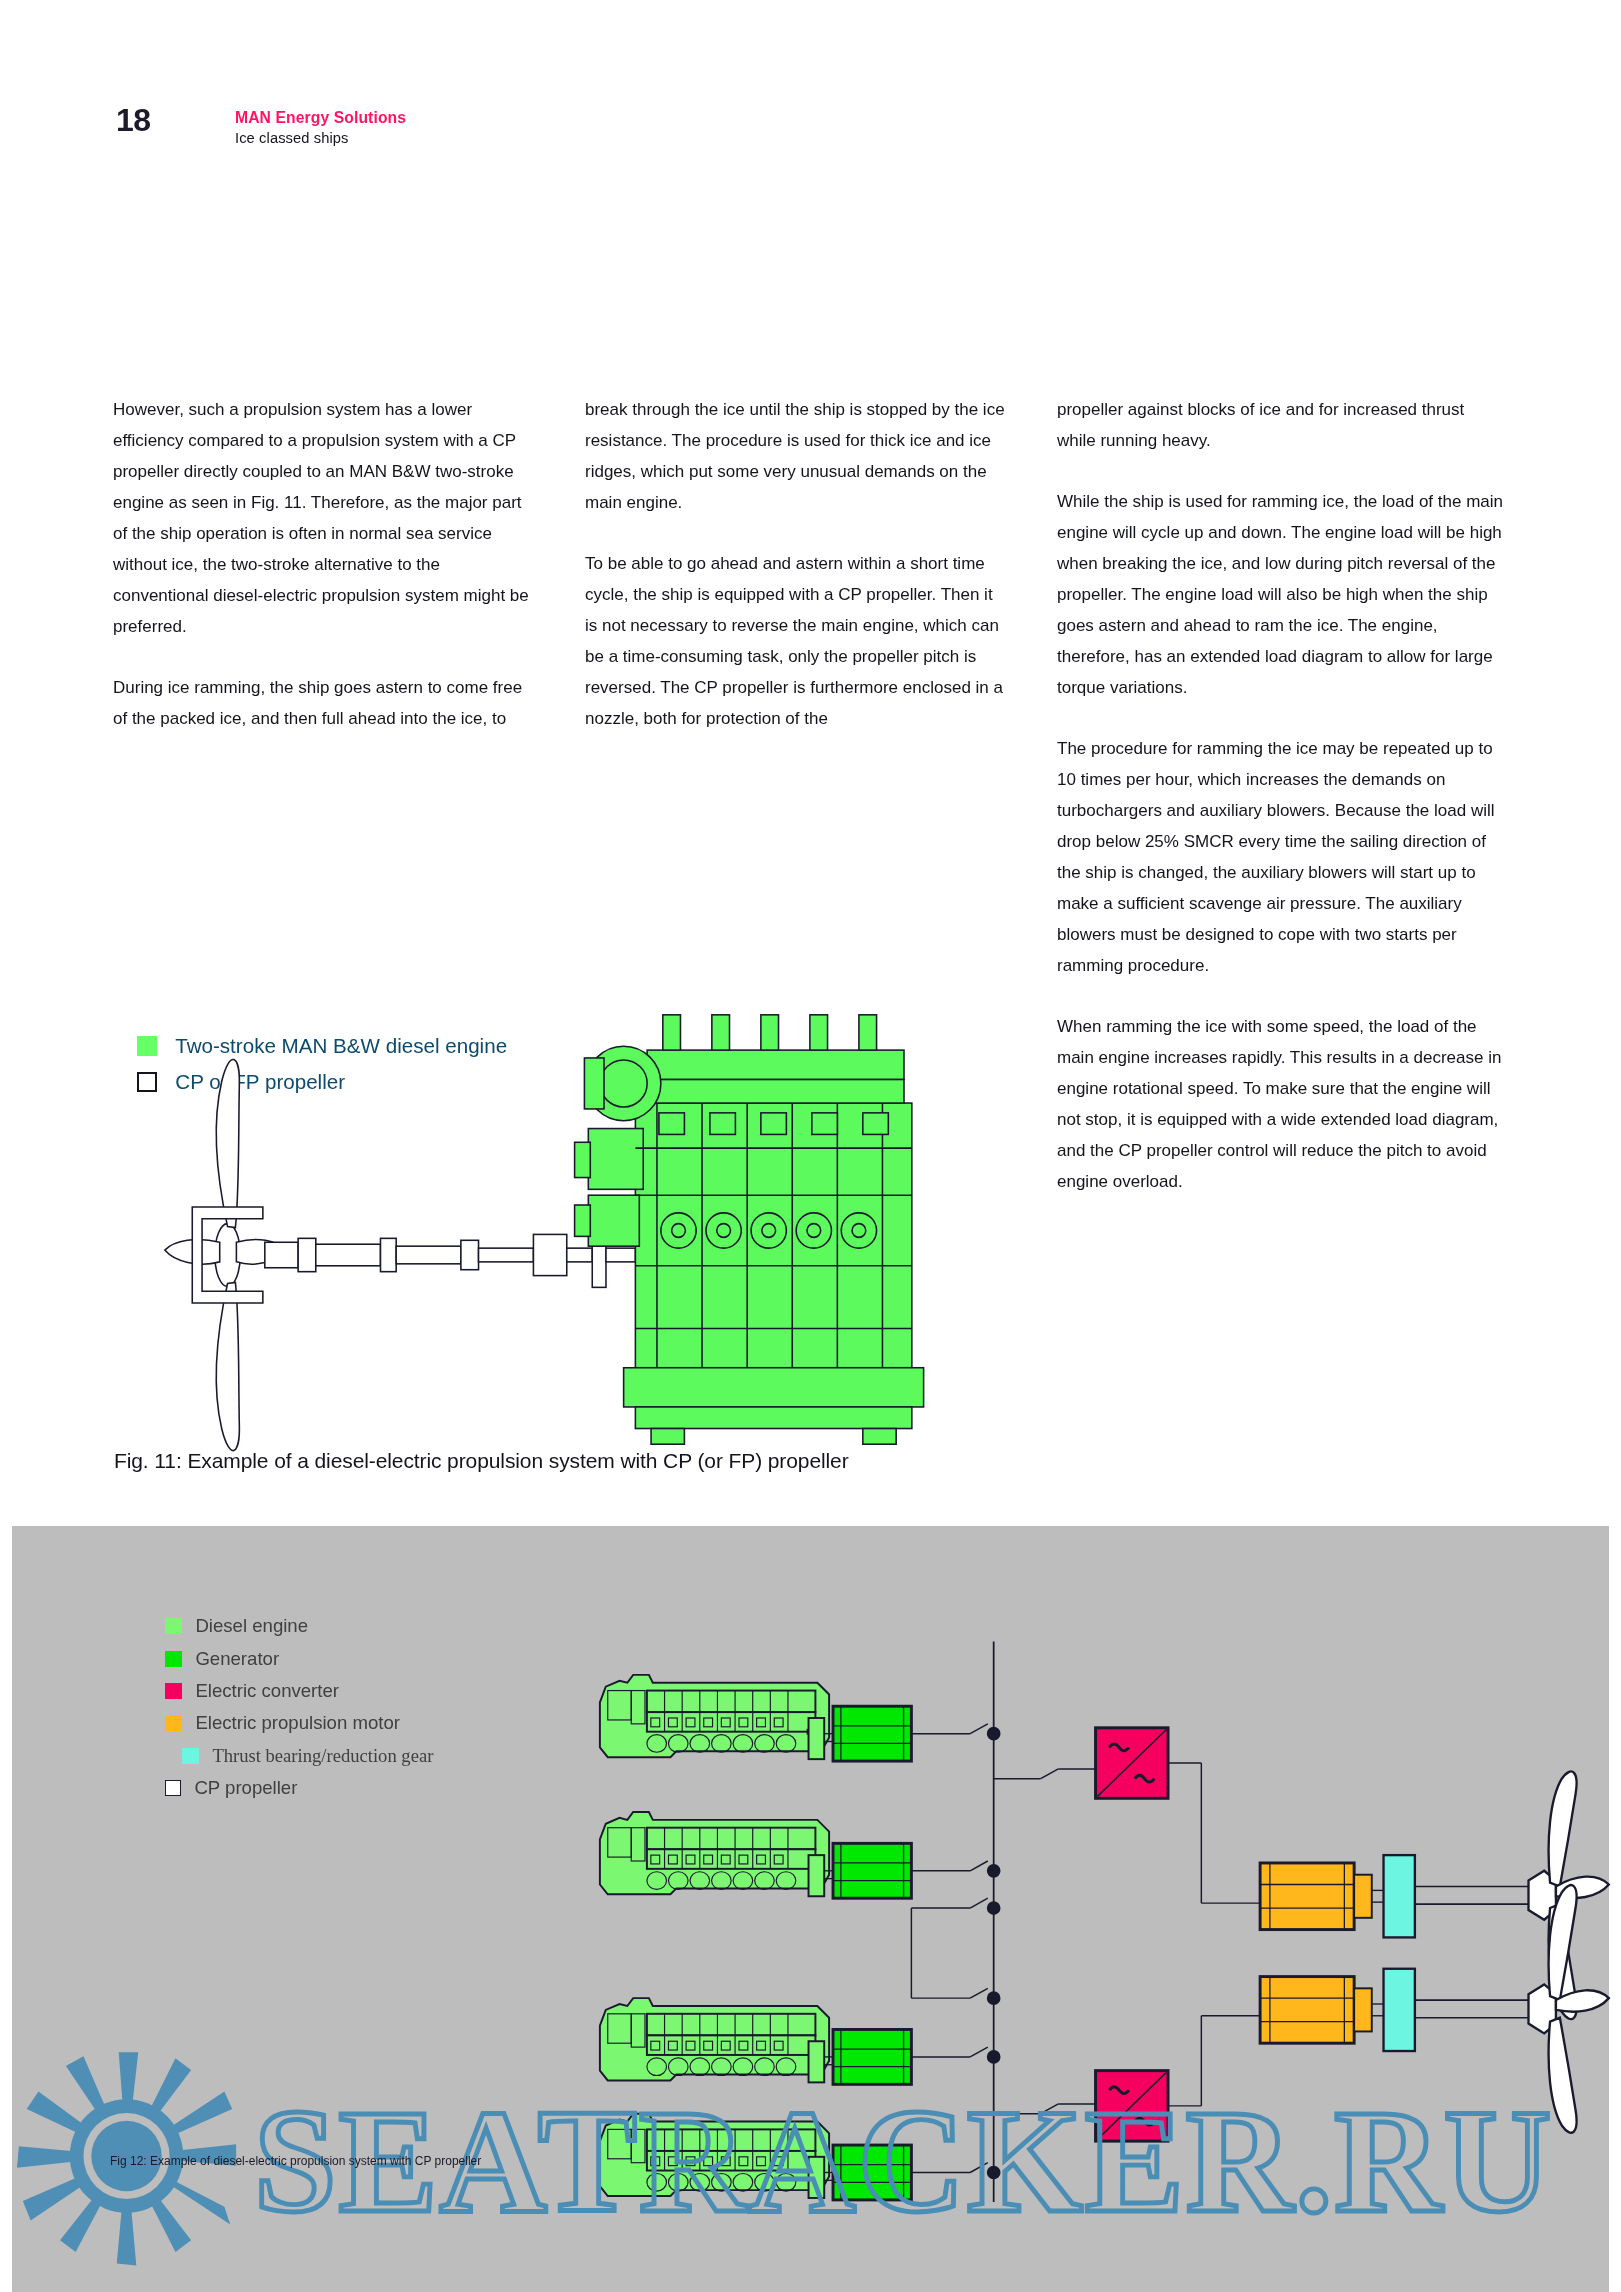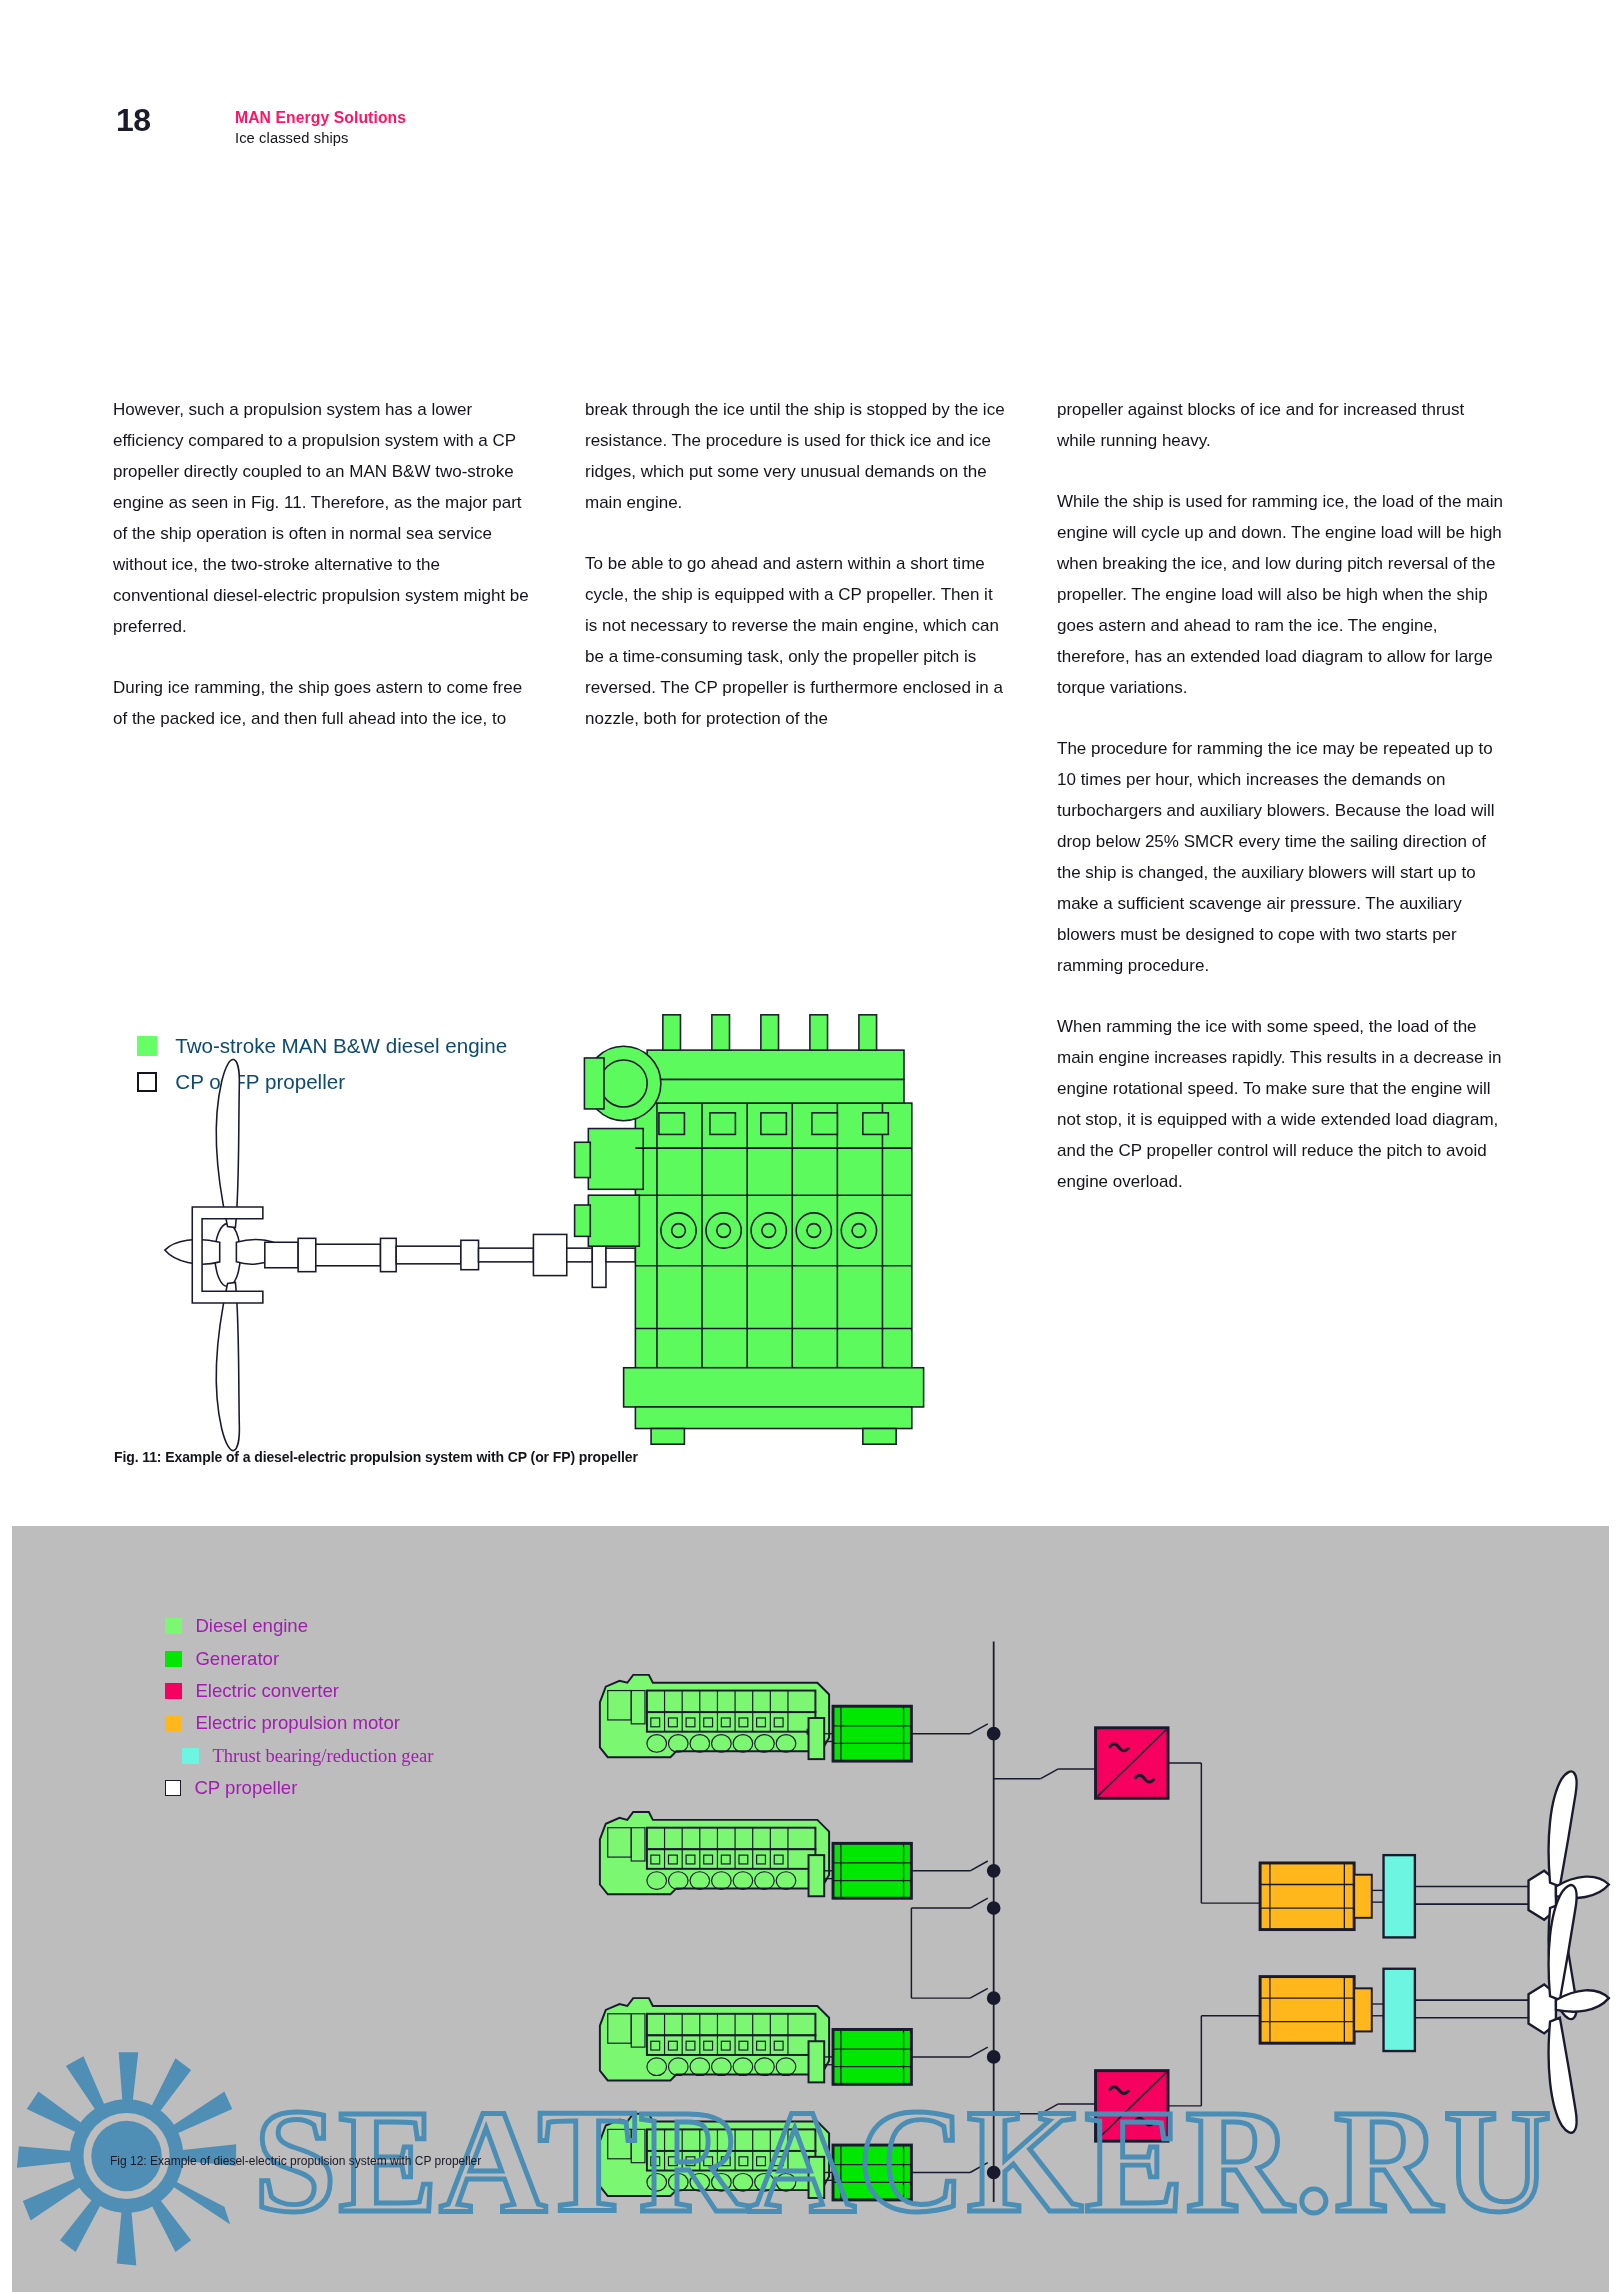--- a/index.html
+++ b/index.html
@@ -54,39 +54,39 @@
     font-size:20.6px; color:#0c4a6e;
   }
   .legend-swatch {
     width:19.6px; height:19.6px; margin-right:18.6px; flex:0 0 auto;
   }
   #fig11-legend-1 { left:137px; top:1034px; }
   #fig11-legend-2 { left:137px; top:1070px; }
 
   #fig11-caption {
     position:absolute; left:114px; top:1449px;
-    font-size:14px; color:#14141e; letter-spacing:-0.1px;font-weight:bold;
+    font-size:21px; color:#14141e; letter-spacing:-0.1px;
   }
 
   
   #figure-12 {
     position:absolute; left:0; top:1526px; width:1621px; height:766px;
     background:#bdbdbd;
   }
   #fig12-left-edge {
     position:absolute; left:0; top:0; width:11.8px; height:766px;
     background:#ffffff;
   }
   #fig12-right-edge {
     position:absolute; left:1609px; top:0; width:11.8px; height:766px;
     background:#ffffff;
   }
   .legend12-row {
     position:absolute; display:flex; align-items:center;
-    font-size:18.6px; color:#a21caf;
+    font-size:18.6px; color:#404040;
   }
   .legend12-swatch {
     width:16.7px; height:16.7px; margin-right:13.7px; flex:0 0 auto;
   }
   #fig12-caption {
     position:absolute; left:110px; top:2154px;
     font-size:12px; color:#1a1a28;
     z-index:6;
   }
 

